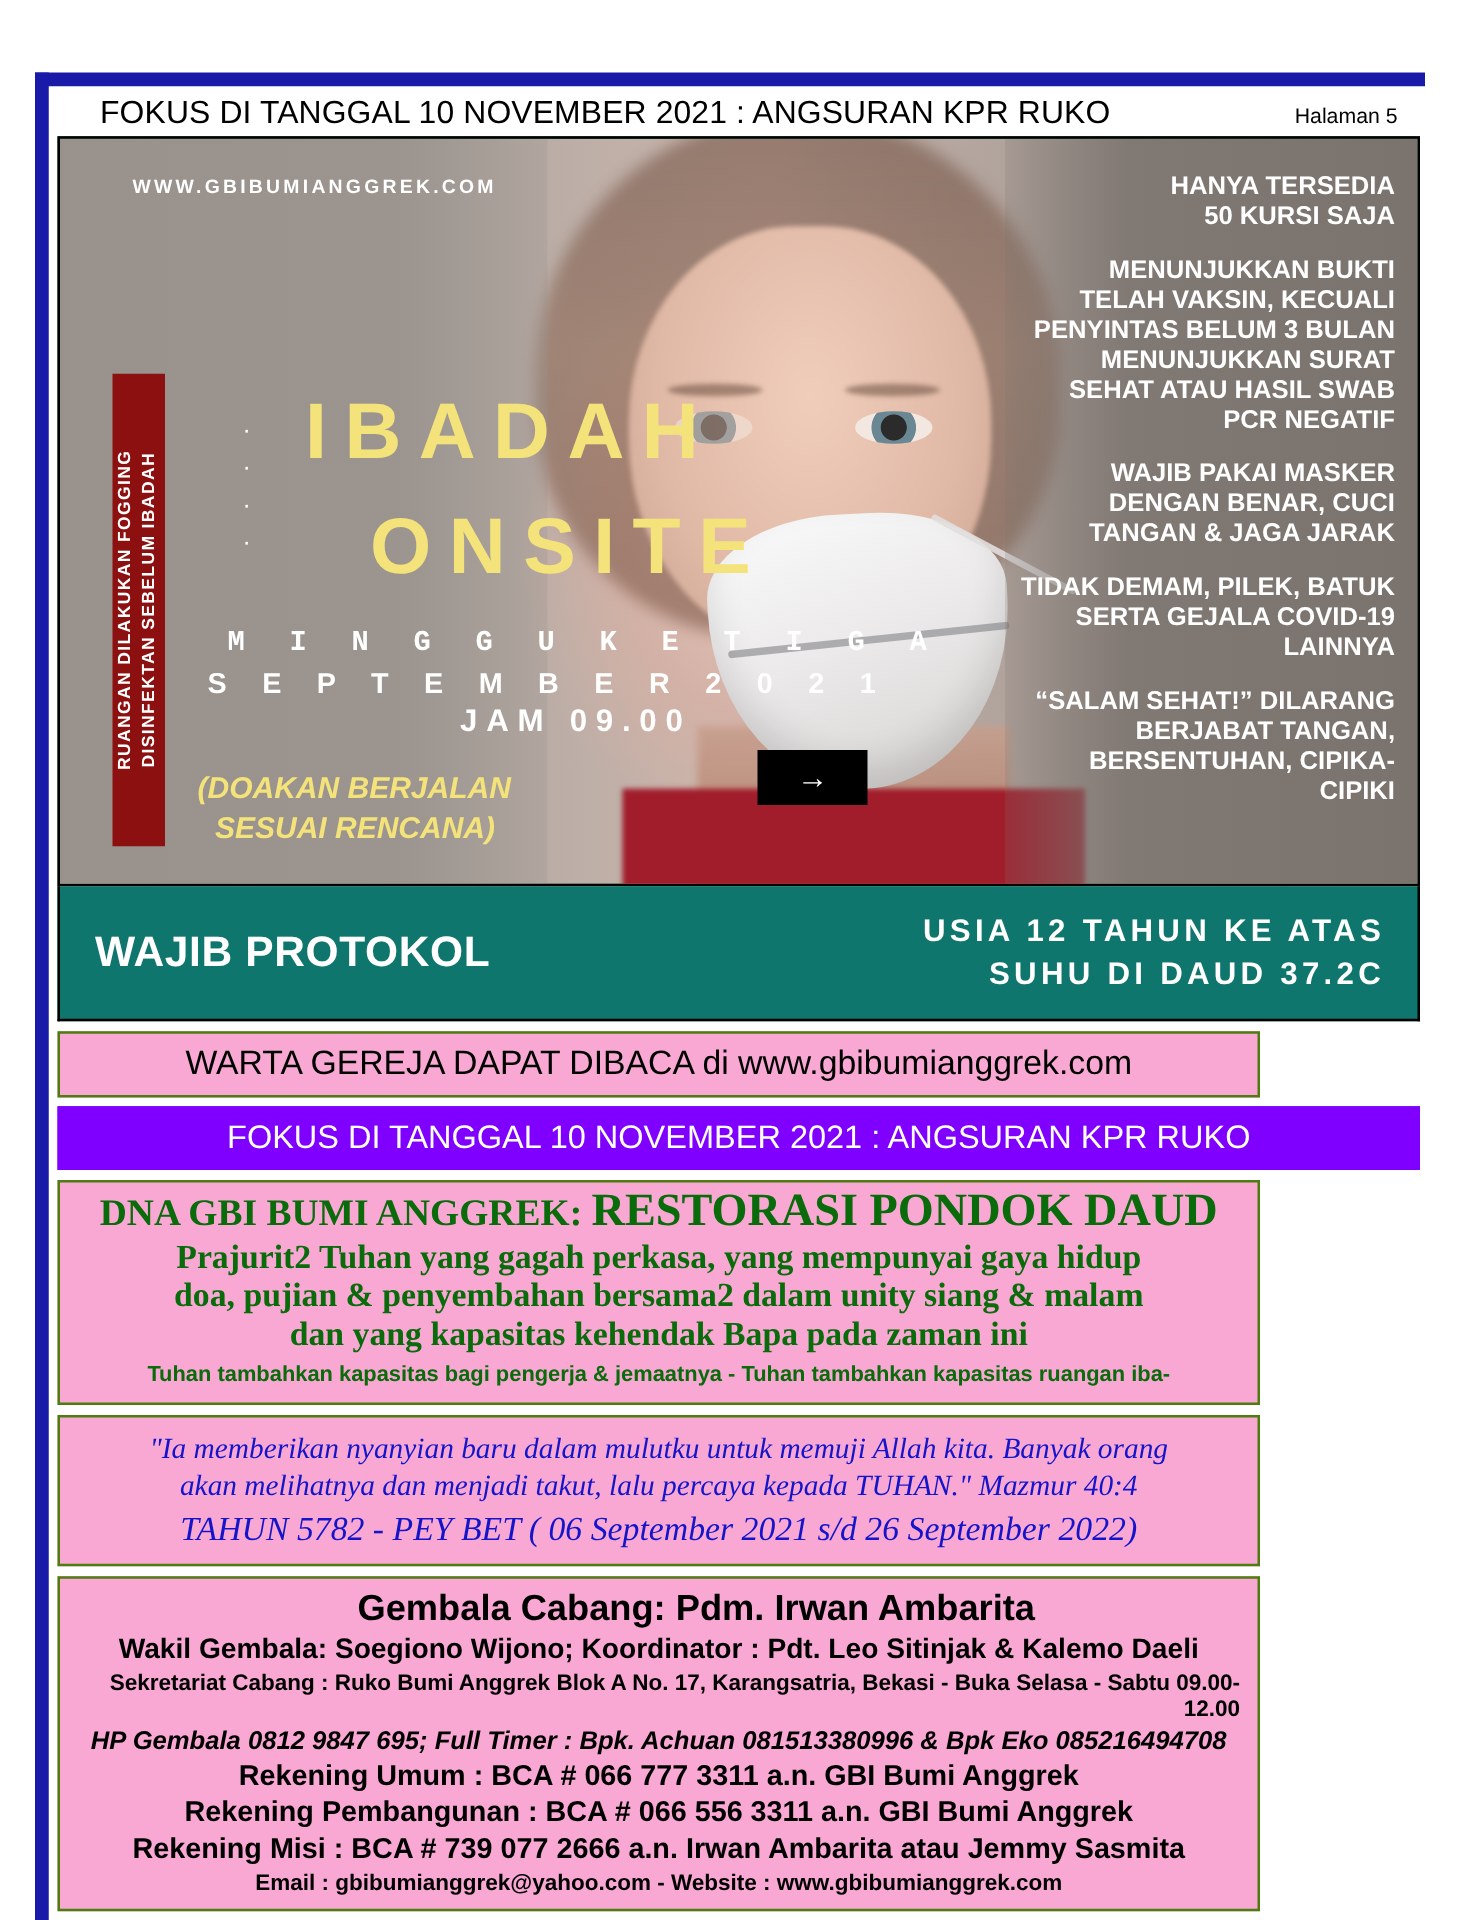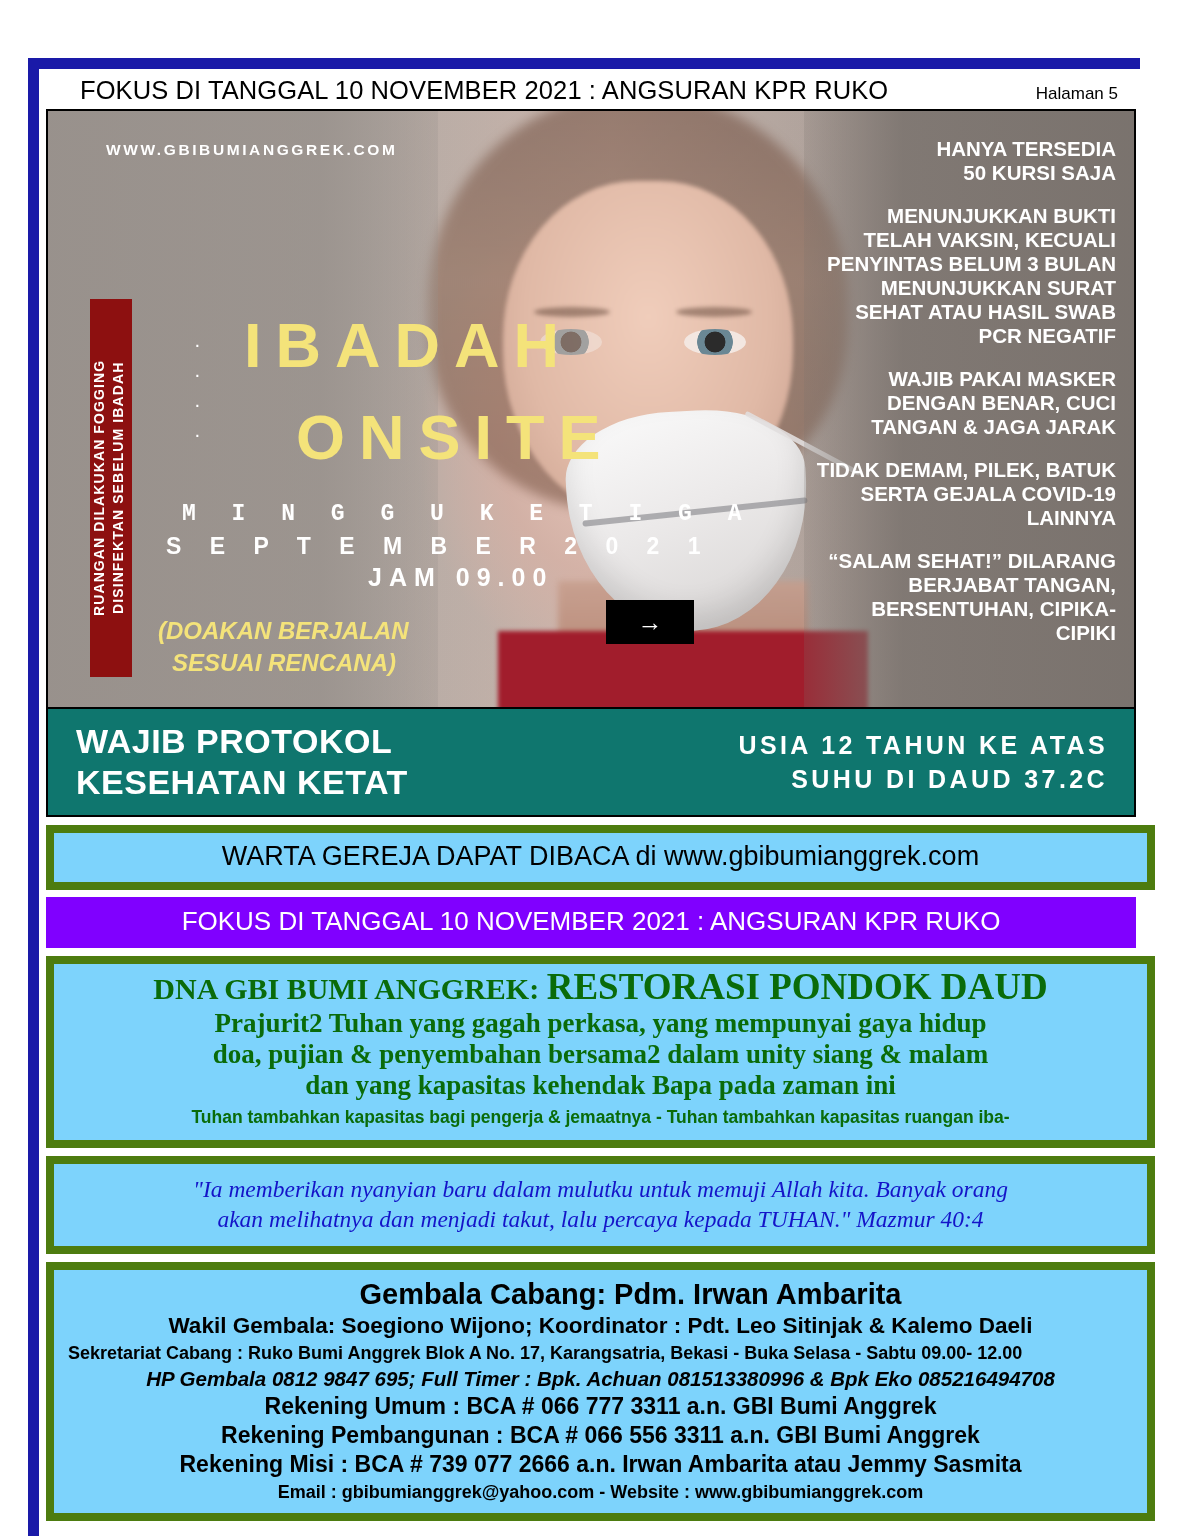--- a/index.html
+++ b/index.html
@@ -314,23 +314,23 @@
   .ff-right {
     font-size: 25px;
     font-weight: 700;
     line-height: 34px;
     letter-spacing: 3.4px;
     text-align: right;
   }
 
   .box {
     margin: 8px 4px 0 2px;
-    width: 1109px;
-    border: 8px solid #4d7c0f;
-    background: #7dd3fc;
+    width: 962px;
+    border: 2px solid #4d7c0f;
+    background: #f9a8d4;
   }
   .warta {
     text-align: center;
     font-size: 27px;
     padding: 8px 0 10px;
     color: #000;
   }
   .purple {
     margin: 7px 4px 0 2px;
     width: 1090px;
@@ -401,21 +401,21 @@
     font-weight: 700;
     padding-left: 60px;
   }
   .c-wakil {
     text-align: center;
     font-size: 22.5px;
     font-weight: 700;
     padding-top: 2px;
   }
   .c-sek {
-    text-align: left;
+    text-align: right;
     font-size: 18px;
     font-weight: 700;
     padding-top: 4px;
   }
   .c-hp {
     text-align: center;
     font-size: 20.5px;
     font-weight: 700;
     font-style: italic;
     padding-top: 3px;
@@ -492,21 +492,20 @@
         <p>MENUNJUKKAN BUKTI TELAH VAKSIN, KECUALI PENYINTAS BELUM 3 BULAN MENUNJUKKAN SURAT SEHAT ATAU HASIL SWAB PCR NEGATIF</p>
         <p>WAJIB PAKAI MASKER DENGAN BENAR, CUCI TANGAN &amp; JAGA JARAK</p>
         <p>TIDAK DEMAM, PILEK, BATUK SERTA GEJALA COVID-19 LAINNYA</p>
         <p style="margin-bottom:0">“SALAM SEHAT!” DILARANG BERJABAT TANGAN, BERSENTUHAN, CIPIKA-CIPIKI</p>
       </div>
     </div>
 
     <div class="flyer-footer">
       <div class="ff-left">
         <div>WAJIB PROTOKOL</div>
-        <div>KESEHATAN KETAT</div>
       </div>
       <div class="ff-right">
         <div>USIA 12 TAHUN KE ATAS</div>
         <div>SUHU DI DAUD 37.2C</div>
       </div>
     </div>
 
     <div class="box">
       <div class="warta">WARTA GEREJA DAPAT DIBACA di www.gbibumianggrek.com</div>
     </div>
@@ -527,20 +526,21 @@
           <div>dan yang kapasitas kehendak Bapa pada zaman ini</div>
         </div>
         <div class="dna-tuhan">Tuhan tambahkan kapasitas bagi pengerja &amp; jemaatnya  - Tuhan tambahkan kapasitas ruangan iba-</div>
       </div>
     </div>
 
     <div class="box">
       <div class="mazmur-box">
         <div class="mz1">"Ia memberikan nyanyian baru dalam mulutku untuk memuji Allah kita. Banyak orang</div>
         <div class="mz1">akan melihatnya dan menjadi takut, lalu percaya kepada TUHAN." Mazmur 40:4</div>
+        <div class="mz2">TAHUN 5782 - PEY BET ( 06 September 2021 s/d 26 September 2022)</div>
       </div>
     </div>
 
     <div class="box">
       <div class="contact-box">
         <div class="c-gembala">Gembala Cabang: Pdm. Irwan Ambarita</div>
         <div class="c-wakil">Wakil Gembala: Soegiono Wijono; Koordinator : Pdt. Leo Sitinjak &amp; Kalemo Daeli</div>
         <div class="c-sek">Sekretariat Cabang : Ruko Bumi Anggrek  Blok A No. 17,  Karangsatria, Bekasi - Buka Selasa - Sabtu 09.00- 12.00</div>
         <div class="c-hp">HP Gembala 0812 9847 695; Full Timer : Bpk. Achuan 081513380996 &amp; Bpk Eko  085216494708</div>
         <div class="c-rek">Rekening Umum : BCA # 066 777 3311 a.n. GBI Bumi Anggrek</div>

